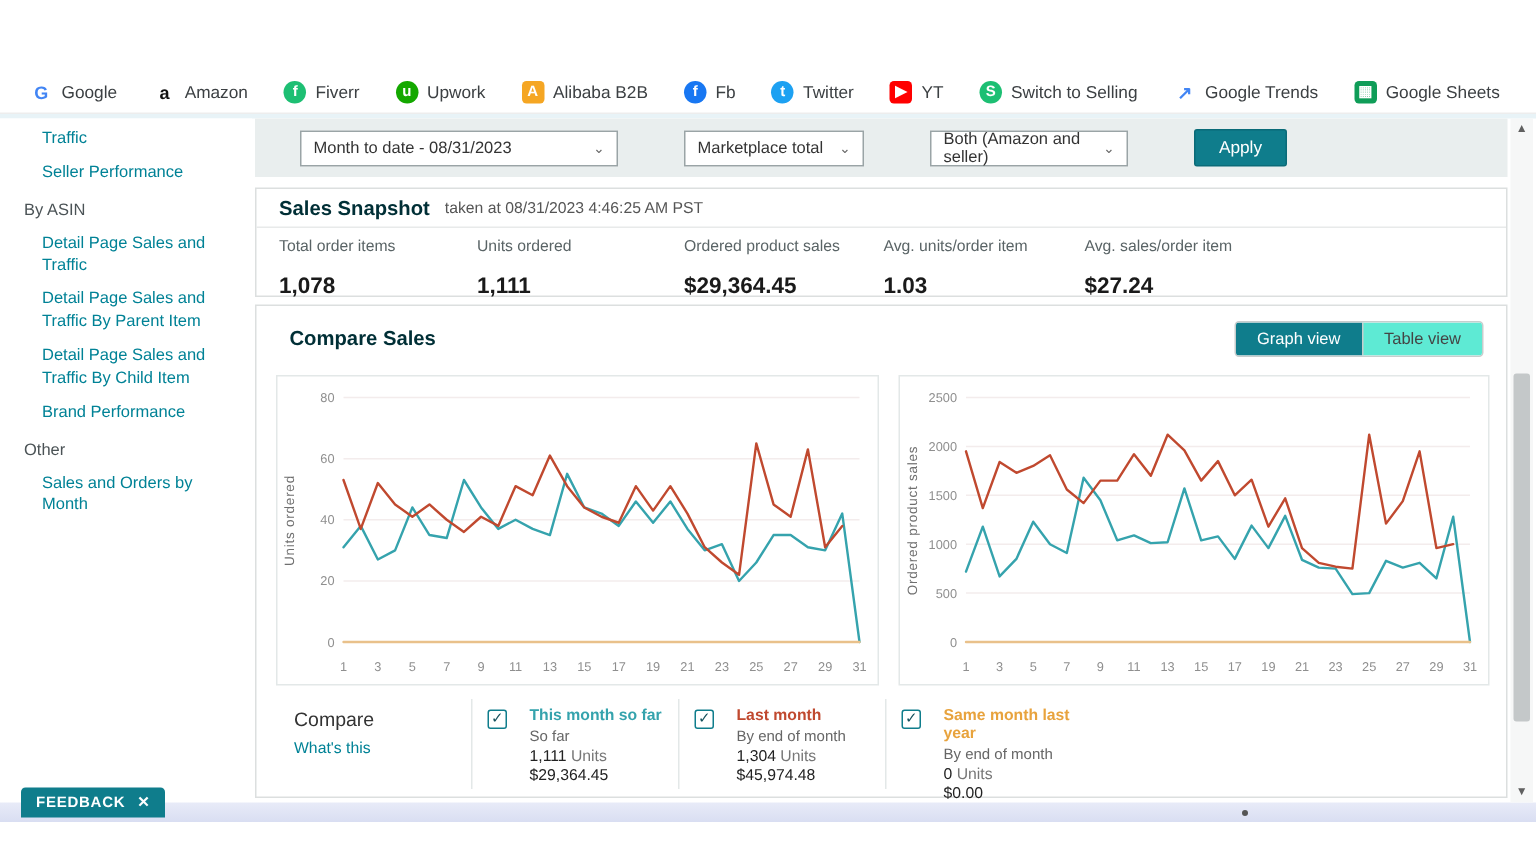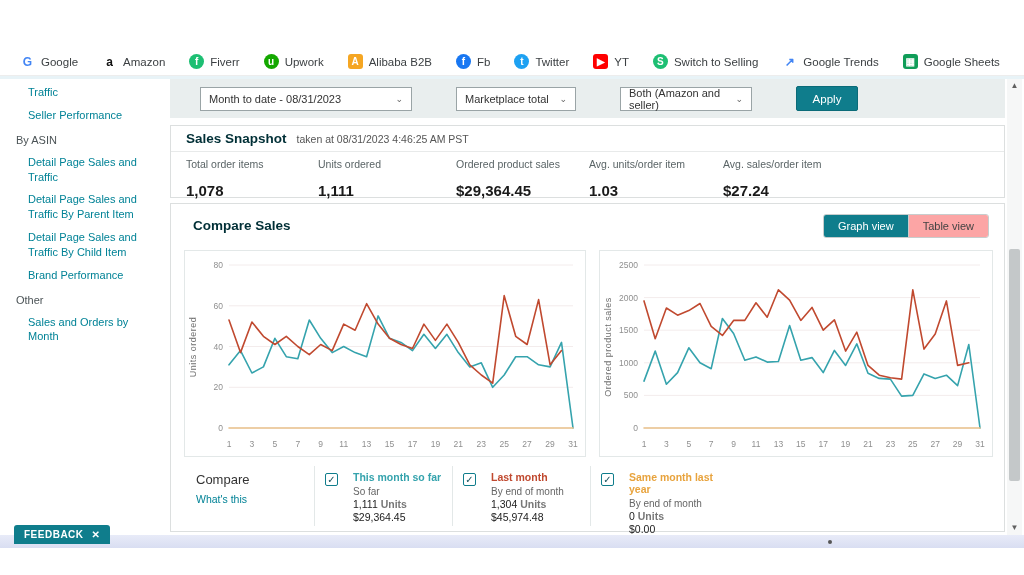--- a/index.html
+++ b/index.html
@@ -42,41 +42,41 @@
   .stat:nth-child(1){ width:132px; } .stat:nth-child(2){ width:138px; } .stat:nth-child(3){ width:133px; } .stat:nth-child(4){ width:134px; } .stat:nth-child(5){ width:160px; }
   .stat-label { font-size:10.5px; color:#5a6466; }
   .stat-value { font-size:15px; font-weight:bold; color:#1a1a1a; margin-top:12px; }
 
   
   #compare-card { position:absolute; left:0; top:124px; width:835px; height:329px; background:#fff; border:1px solid #dcdfdf; }
   #compare-title { position:absolute; left:22px; top:14px; font-size:13.5px; font-weight:bold; color:#002f36; }
   #view-toggle { position:absolute; right:15px; top:10px; display:flex; border:1px solid #c7cdcd; border-radius:3px; overflow:hidden; }
   .toggle-btn { font-size:11px; padding:5px 14px; cursor:pointer; }
   #graph-view-btn { background:#0f7d8c; color:#fff; }
-  #table-view-btn { background:#fca5a5; color:#444; border-left:1px solid #c7cdcd; }
+  #table-view-btn { background:#5eead4; color:#444; border-left:1px solid #c7cdcd; }
 
   .chart-panel { position:absolute; top:46px; height:207px; background:#fff; border:1px solid #e3e8e8; }
   #chart-left { left:13px; width:402px; }
   #chart-right { left:428px; width:394px; }
   .chart-svg { width:100%; height:100%; }
   .tick { font-size:8.5px; fill:#8f8f8f; font-family:"Liberation Sans",sans-serif; }
   .axis-label { font-size:9px; fill:#6f6f6f; font-family:"Liberation Sans",sans-serif; letter-spacing:0.5px; }
 
   
   #compare-row { position:absolute; left:13px; top:262px; width:809px; height:60px; display:flex; }
   #compare-label-col { width:130px; padding:6px 0 0 12px; }
   #compare-label { font-size:13px; color:#333; }
   #whats-this { font-size:10.5px; color:#008296; margin-top:6px; cursor:pointer; }
   .cmp-block { width:138px; border-left:1px solid #e3e8e8; padding:5px 0 0 10px; position:relative; }
   .cmp-check { width:13px; height:13px; border:1px solid #0f7d8c; border-radius:2px; background:#fff; color:#15505c; font-size:10px; line-height:12px; text-align:center; position:absolute; left:10px; top:7px; cursor:pointer; }
   .cmp-body { margin-left:28px; }
   .cmp-title { font-size:10.5px; font-weight:bold; }
   .cmp-sub { font-size:10px; color:#666; margin-top:3px; }
   .cmp-units { font-size:10.5px; color:#222; margin-top:1px; }
-  .cmp-units .unit-word { color:#777; font-weight:bold; }
+  .cmp-units .unit-word { color:#777; font-weight:normal; }
   .cmp-sales { font-size:10.5px; color:#222; margin-top:1px; }
 
   
   #feedback-btn { position:absolute; left:14px; top:525px; background:#0f7d8c; color:#fff; font-size:10px; font-weight:bold; letter-spacing:0.5px; padding:4px 10px; border-radius:3px 3px 0 0; display:flex; gap:8px; align-items:center; cursor:pointer; z-index:5; }
   #bottom-bar { position:absolute; left:0; top:535px; width:1024px; height:13px; background:linear-gradient(#e8ebf8,#d9def2); }
   #bottom-dot { position:absolute; left:828px; top:540px; width:4px; height:4px; border-radius:50%; background:#555; }
 
   
   #scrollbar { position:absolute; right:2px; top:79px; width:15px; height:456px; background:#f6f7f7; }
   .sb-arrow { position:absolute; left:0; width:15px; height:14px; color:#606060; font-size:8px; text-align:center; line-height:14px; cursor:pointer; }

